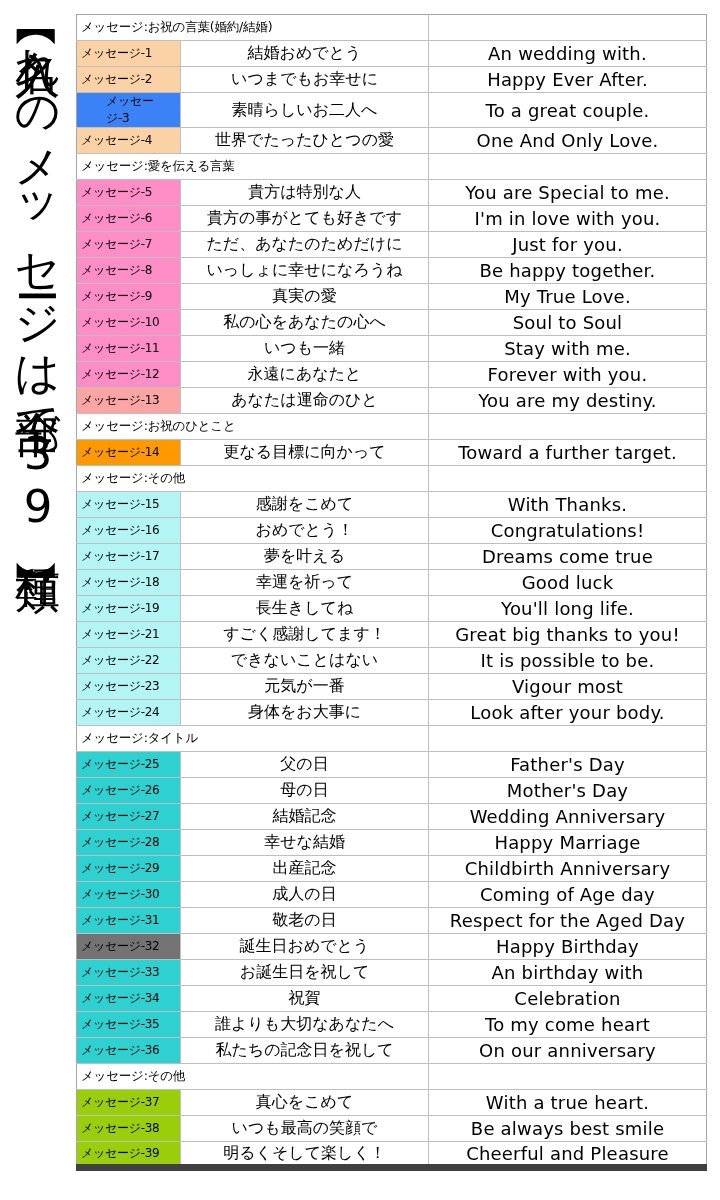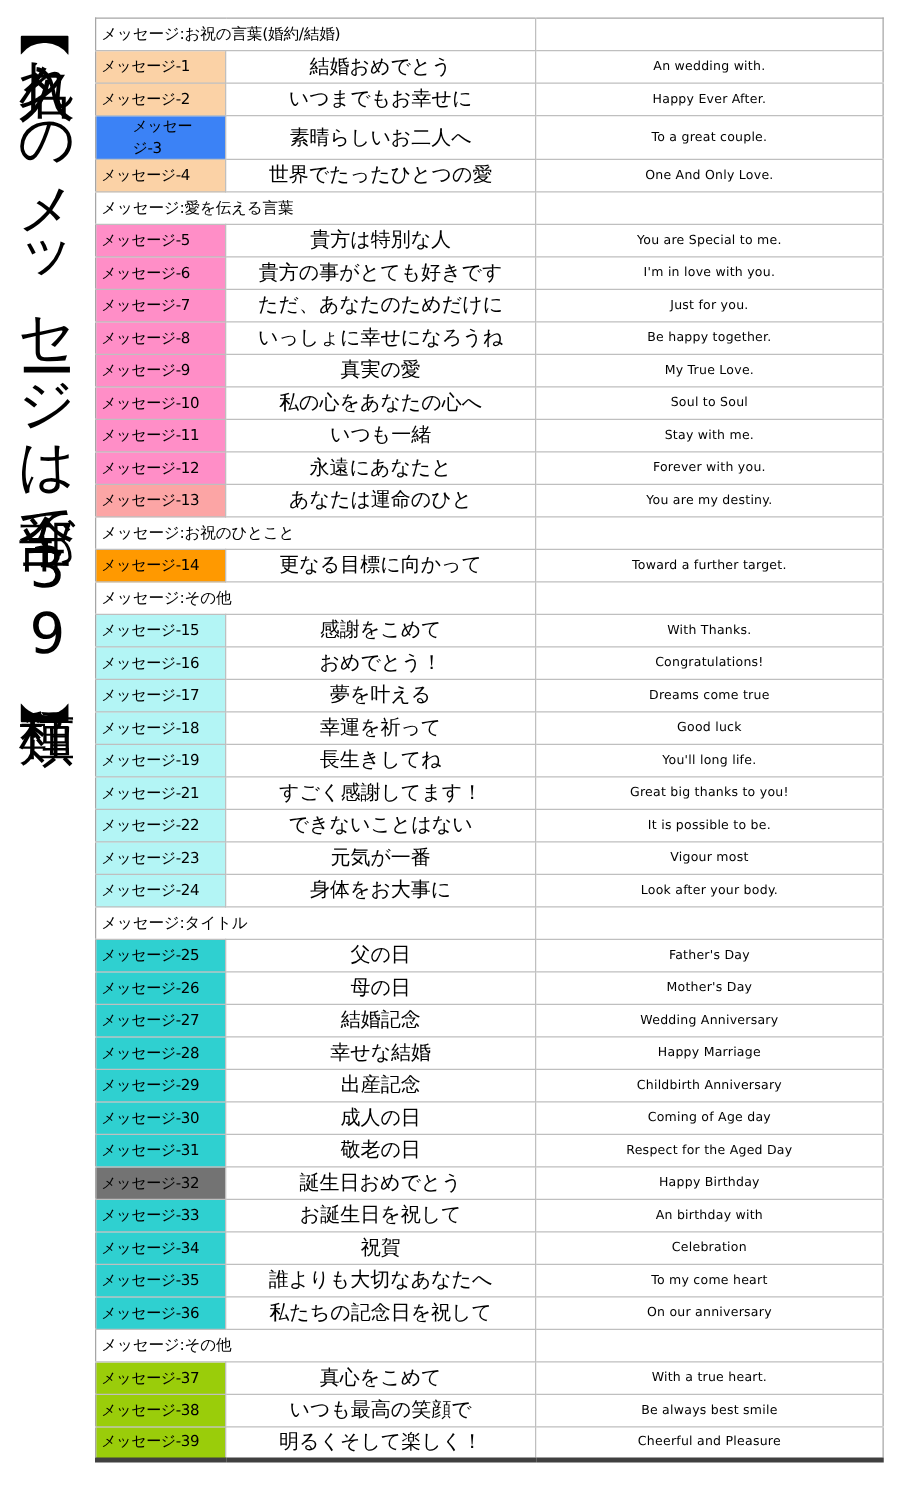--- a/index.html
+++ b/index.html
@@ -62,39 +62,39 @@
   #msg-table td {
     height: 26px;
     box-sizing: border-box;
     border-bottom: 1px solid #bfbfbf;
     border-right: 1px solid #bfbfbf;
     padding: 0 4px;
     vertical-align: middle;
     color: #000000;
     background: #ffffff;
   }
-  #msg-table tr:last-child td { border-bottom: 4px solid #404040; }
+  #msg-table tr:last-child td { border-bottom: 7px solid #404040; }
   #msg-table td:last-child { border-right: none; }
 
   td.cell-id {
     font-family: "DejaVu Sans", "Liberation Sans", sans-serif;
     font-size: 12px;
     text-align: left;
     padding-left: 6px;
     letter-spacing: -0.3px;
   }
   td.cell-jp {
     font-family: "DejaVu Sans", "Liberation Sans", sans-serif;
     font-size: 16px;
     text-align: center;
     letter-spacing: 0px;
   }
   td.cell-en {
     font-family: "DejaVu Sans", "Liberation Sans", sans-serif;
-    font-size: 10px;
+    font-size: 18px;
     text-align: center;
     letter-spacing: 0.2px;
   }
 
   
   tr.group-row td.cell-group {
     font-family: "DejaVu Sans", "Liberation Sans", sans-serif;
     font-size: 12.5px;
     text-align: left;
     padding-left: 6px;

